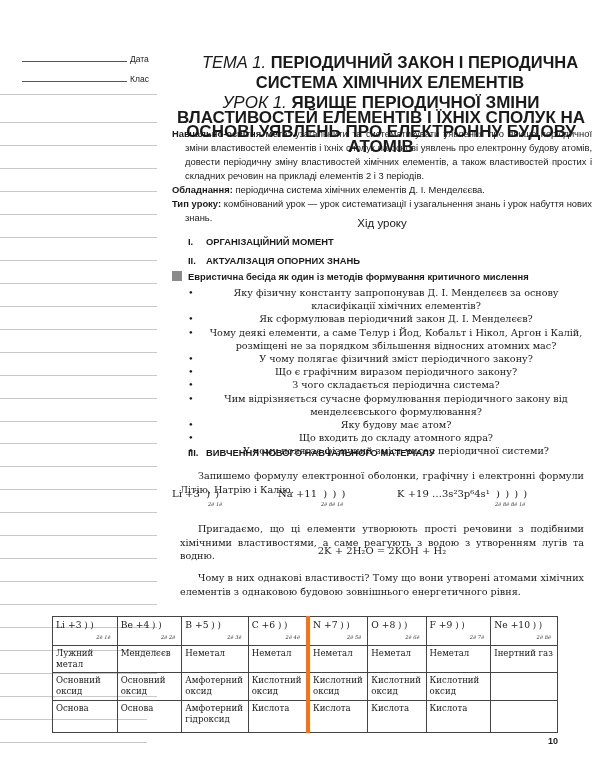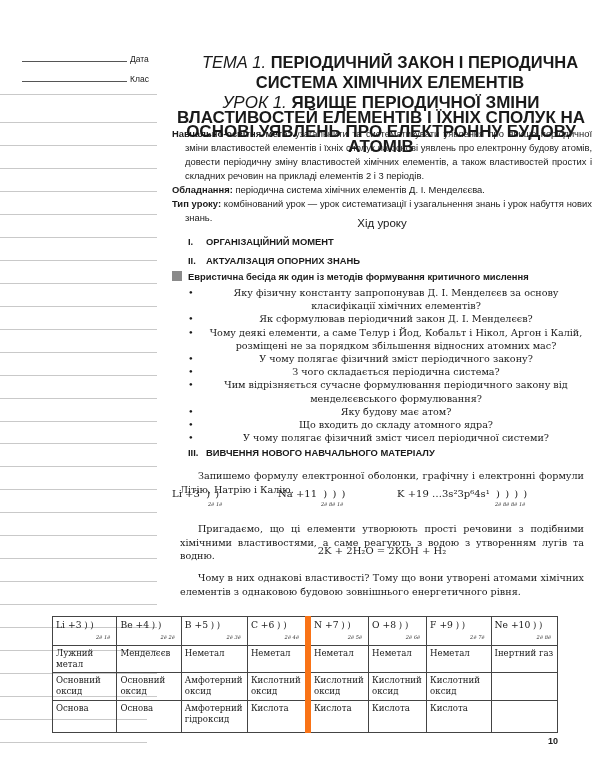--- a/index.html
+++ b/index.html
@@ -51,21 +51,21 @@
 
   table.elem {
     position: absolute; left: 52px; top: 616px; width: 506px; border-collapse: collapse;
     font-size: 8.6px; line-height: 11px; border: 1.5px solid #333;
   }
   table.elem td { border: 1px solid #444; padding: 2px 3px; vertical-align: top; }
   table.elem tr.hdr td { height: 24px; position: relative; }
   table.elem tr.r1 td { height: 13px; }
   table.elem tr.r2 td { height: 23px; }
   table.elem tr.r3 td { height: 27px; }
-  table.elem td.sep { border-right: 6px solid #f97316; }
+  table.elem td.sep { border-right: 4px solid #f97316; }
   .hcell .sym { font-size: 9.2px; }
   .hcell .ec { position: absolute; right: 6px; bottom: 2px; font-size: 5.2px; font-style: italic; color: #333; }
 
   .page-num { position: absolute; left: 548px; top: 736px; font-family: "Liberation Sans", sans-serif; font-size: 9px; font-weight: bold; }
 </style>
 </head>
 <body>
 
 <div class="margin-lines">
   <div class="mline" style="top:94px"></div>
@@ -135,20 +135,21 @@
 
 <div class="heur">
   <span class="sq"></span><span>Евристична бесіда як один із методів формування критичного мислення</span>
 </div>
 
 <ul class="qlist">
   <li>Яку фізичну константу запропонував Д. І. Менделєєв за основу класифікації хімічних елементів?</li>
   <li>Як сформулював періодичний закон Д. І. Менделєєв?</li>
   <li>Чому деякі елементи, а саме Телур і Йод, Кобальт і Нікол, Аргон і Калій, розміщені не за порядком збільшення відносних атомних мас?</li>
   <li>У чому полягає фізичний зміст періодичного закону?</li>
+  <li>Що є графічним виразом періодичного закону?</li>
   <li>З чого складається періодична система?</li>
   <li>Чим відрізняється сучасне формулювання періодичного закону від менделєєвського формулювання?</li>
   <li>Яку будову має атом?</li>
   <li>Що входить до складу атомного ядра?</li>
   <li>У чому полягає фізичний зміст чисел періодичної системи?</li>
 </ul>
 
 <div class="sec" style="top:447px">
   <span class="num">III.</span><span>ВИВЧЕННЯ НОВОГО НАВЧАЛЬНОГО МАТЕРІАЛУ</span>
 </div>

